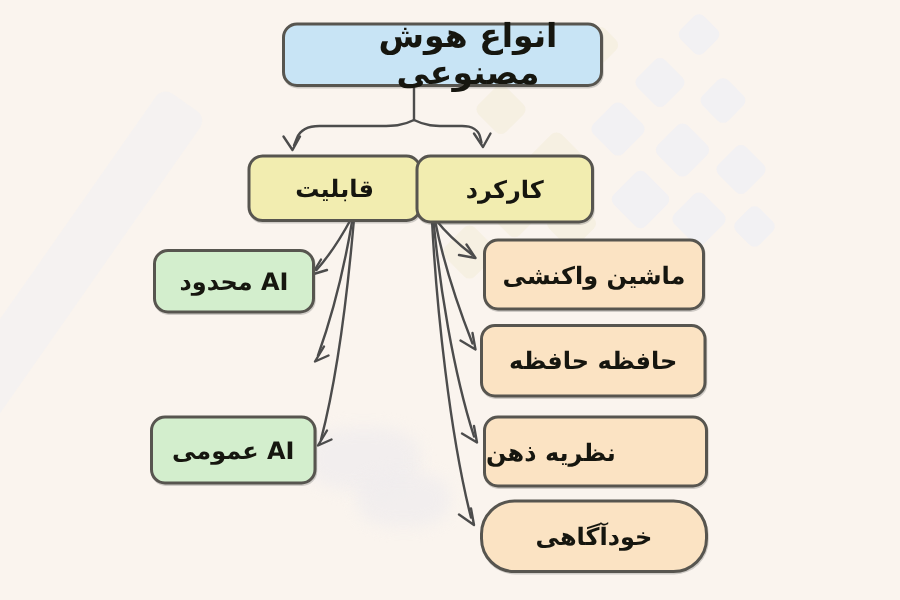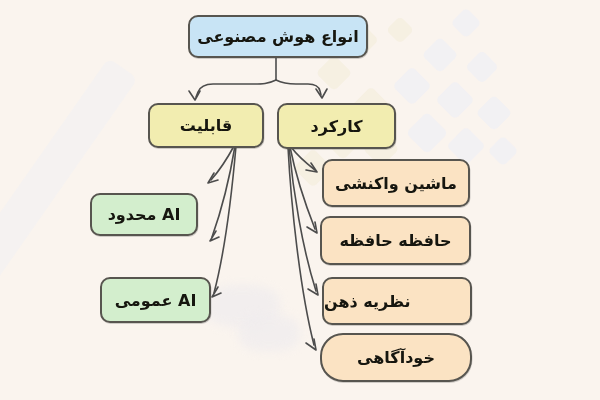--- a/index.html
+++ b/index.html
@@ -17,21 +17,21 @@
   
   svg.connectors{position:absolute;left:0;top:0;z-index:1;pointer-events:none;}
   svg.connectors path{fill:none;stroke:var(--connector,#4c4c4c);stroke-width:1.6;stroke-linecap:round;stroke-linejoin:round;}
 
   
   .node{position:absolute;z-index:2;display:flex;align-items:center;justify-content:center;
         direction:rtl;text-align:center;
         border:2px solid var(--border,#57554f);border-radius:10px;
         box-shadow:0.5px 1px 0 rgba(80,80,80,.25);
         font-weight:700;font-size:16px;color:var(--text,#16160f);}
-  .node.root{background:var(--root,#c8e4f5);font-size:16px;}
+  .node.root{background:var(--root,#c8e4f5);font-size:22px;padding-left:34px;}
   .node.branch{background:var(--branch,#f2edb0);}
   .node.green{background:var(--capability-child,#d3eecd);}
   .node.orange{background:var(--function-child,#fbe3c3);}
 </style>
 </head>
 <body>
 
 <div class="stage">
 
   <div class="bg">
@@ -79,29 +79,29 @@
     <path d="M289,147 C293,190 302,247 316,291"></path>
     <path d="M308,289 L318,295 L316,284"></path>
     <path d="M288,147 C291,205 300,290 314,345"></path>
     <path d="M306,343 L316,350 L314,339"></path>
   </svg>
 
   <div class="node root" style="left:188px;top:15px;width:176px;height:39px;">
     <span>انواع هوش مصنوعی</span>
   </div>
 
-  <div class="node branch" style="left:148px;top:103px;width:112px;height:41px;">
+  <div class="node branch" style="left:165px;top:103px;width:112px;height:41px;">
     <span>قابلیت</span>
   </div>
 
   <div class="node branch" style="left:277px;top:103px;width:115px;height:42px;">
     <span>کارکرد</span>
   </div>
 
-  <div class="node green" style="left:90px;top:166px;width:104px;height:39px;margin-top:27px;">
+  <div class="node green" style="left:102px;top:166px;width:104px;height:39px;">
     <span>AI محدود</span>
   </div>
 
 
   <div class="node green" style="left:100px;top:277px;width:107px;height:42px;">
     <span>AI عمومی</span>
   </div>
 
   <div class="node orange" style="left:322px;top:159px;width:144px;height:44px;">
     <span>ماشین واکنشی</span>

